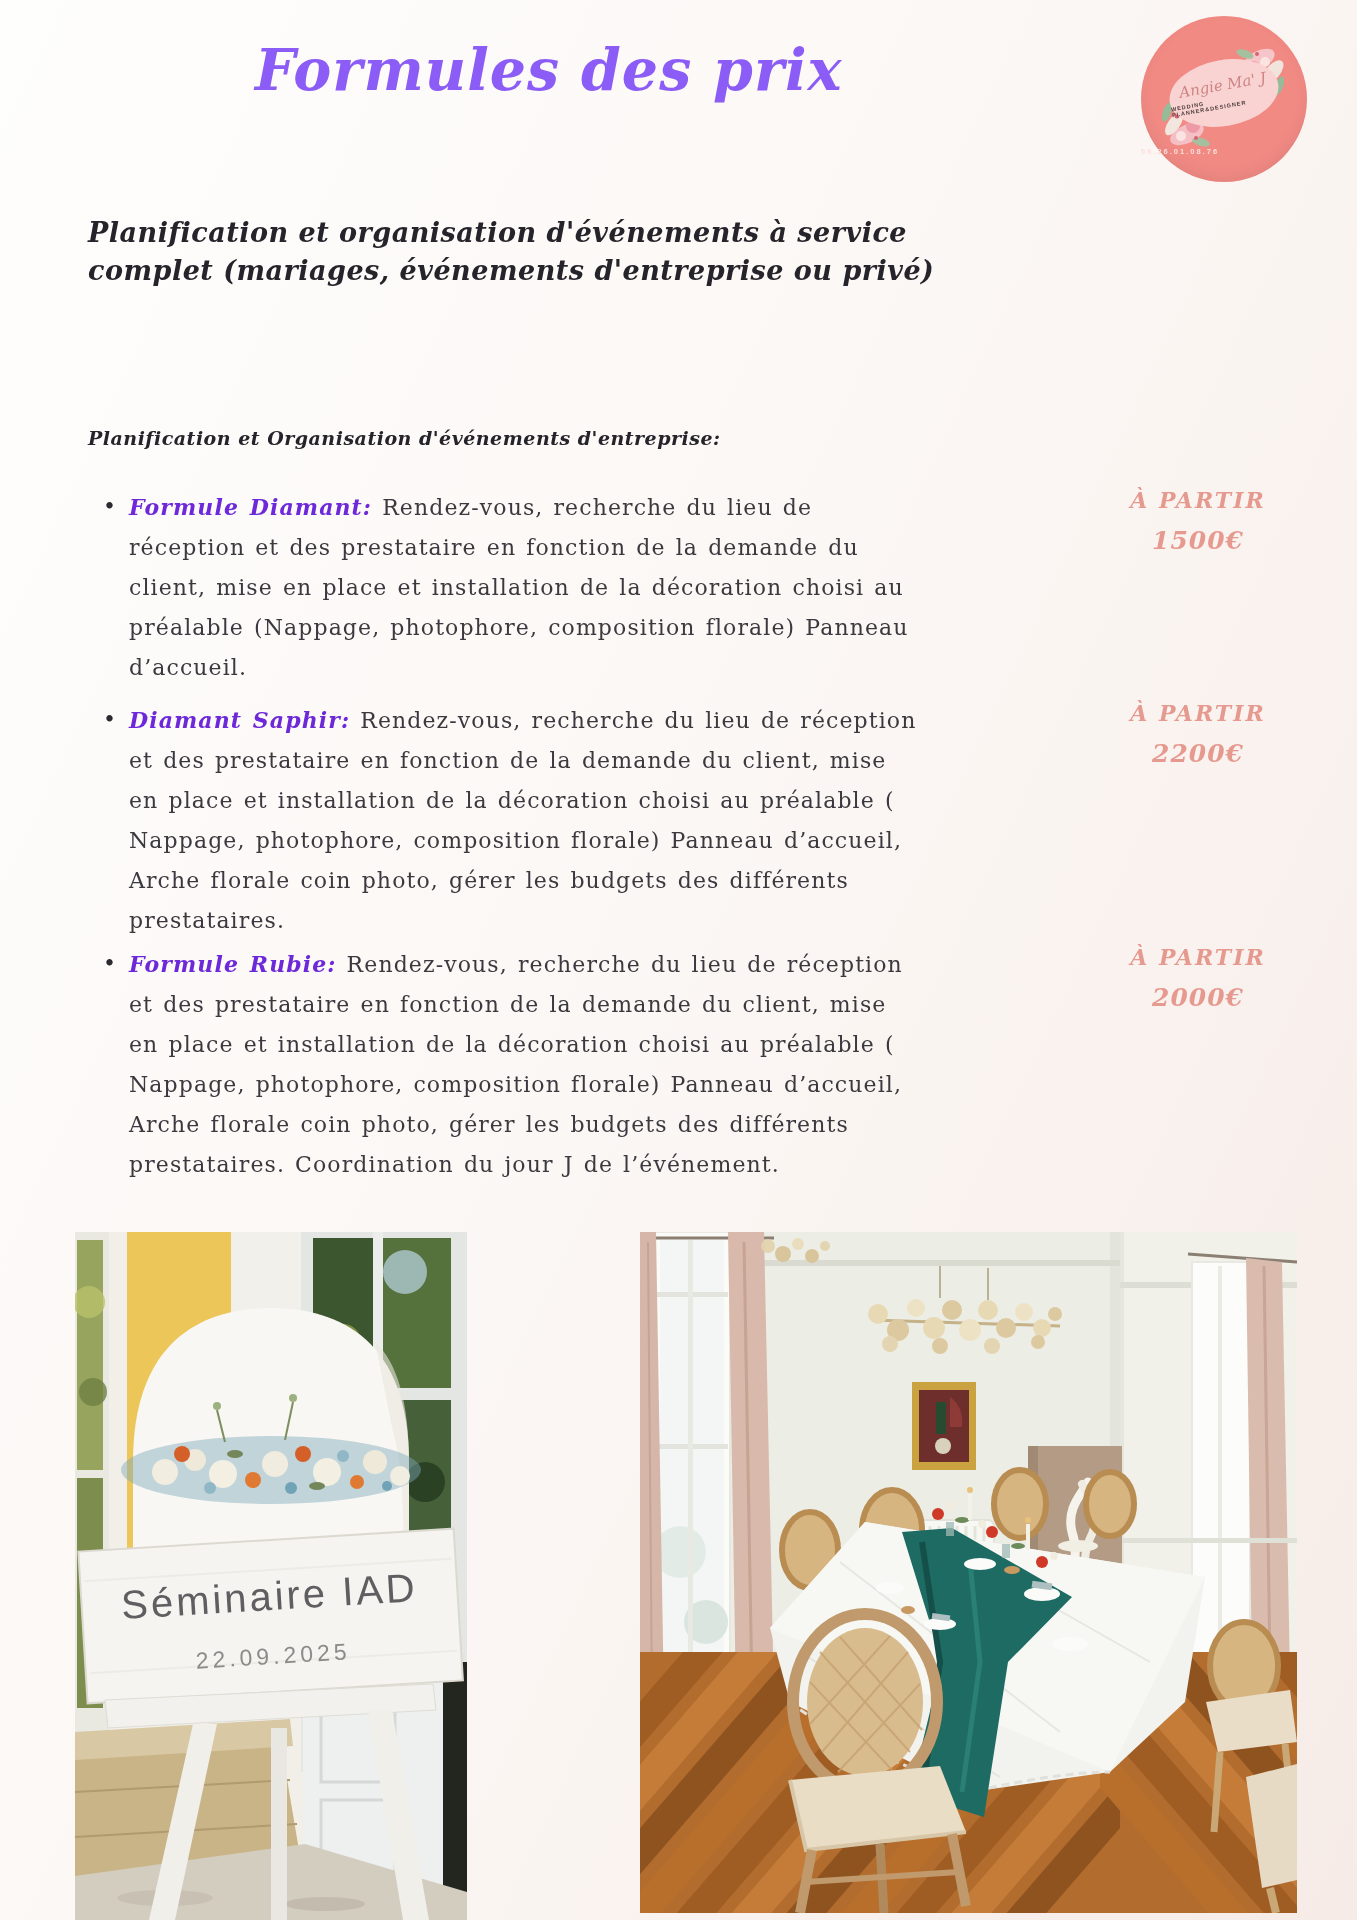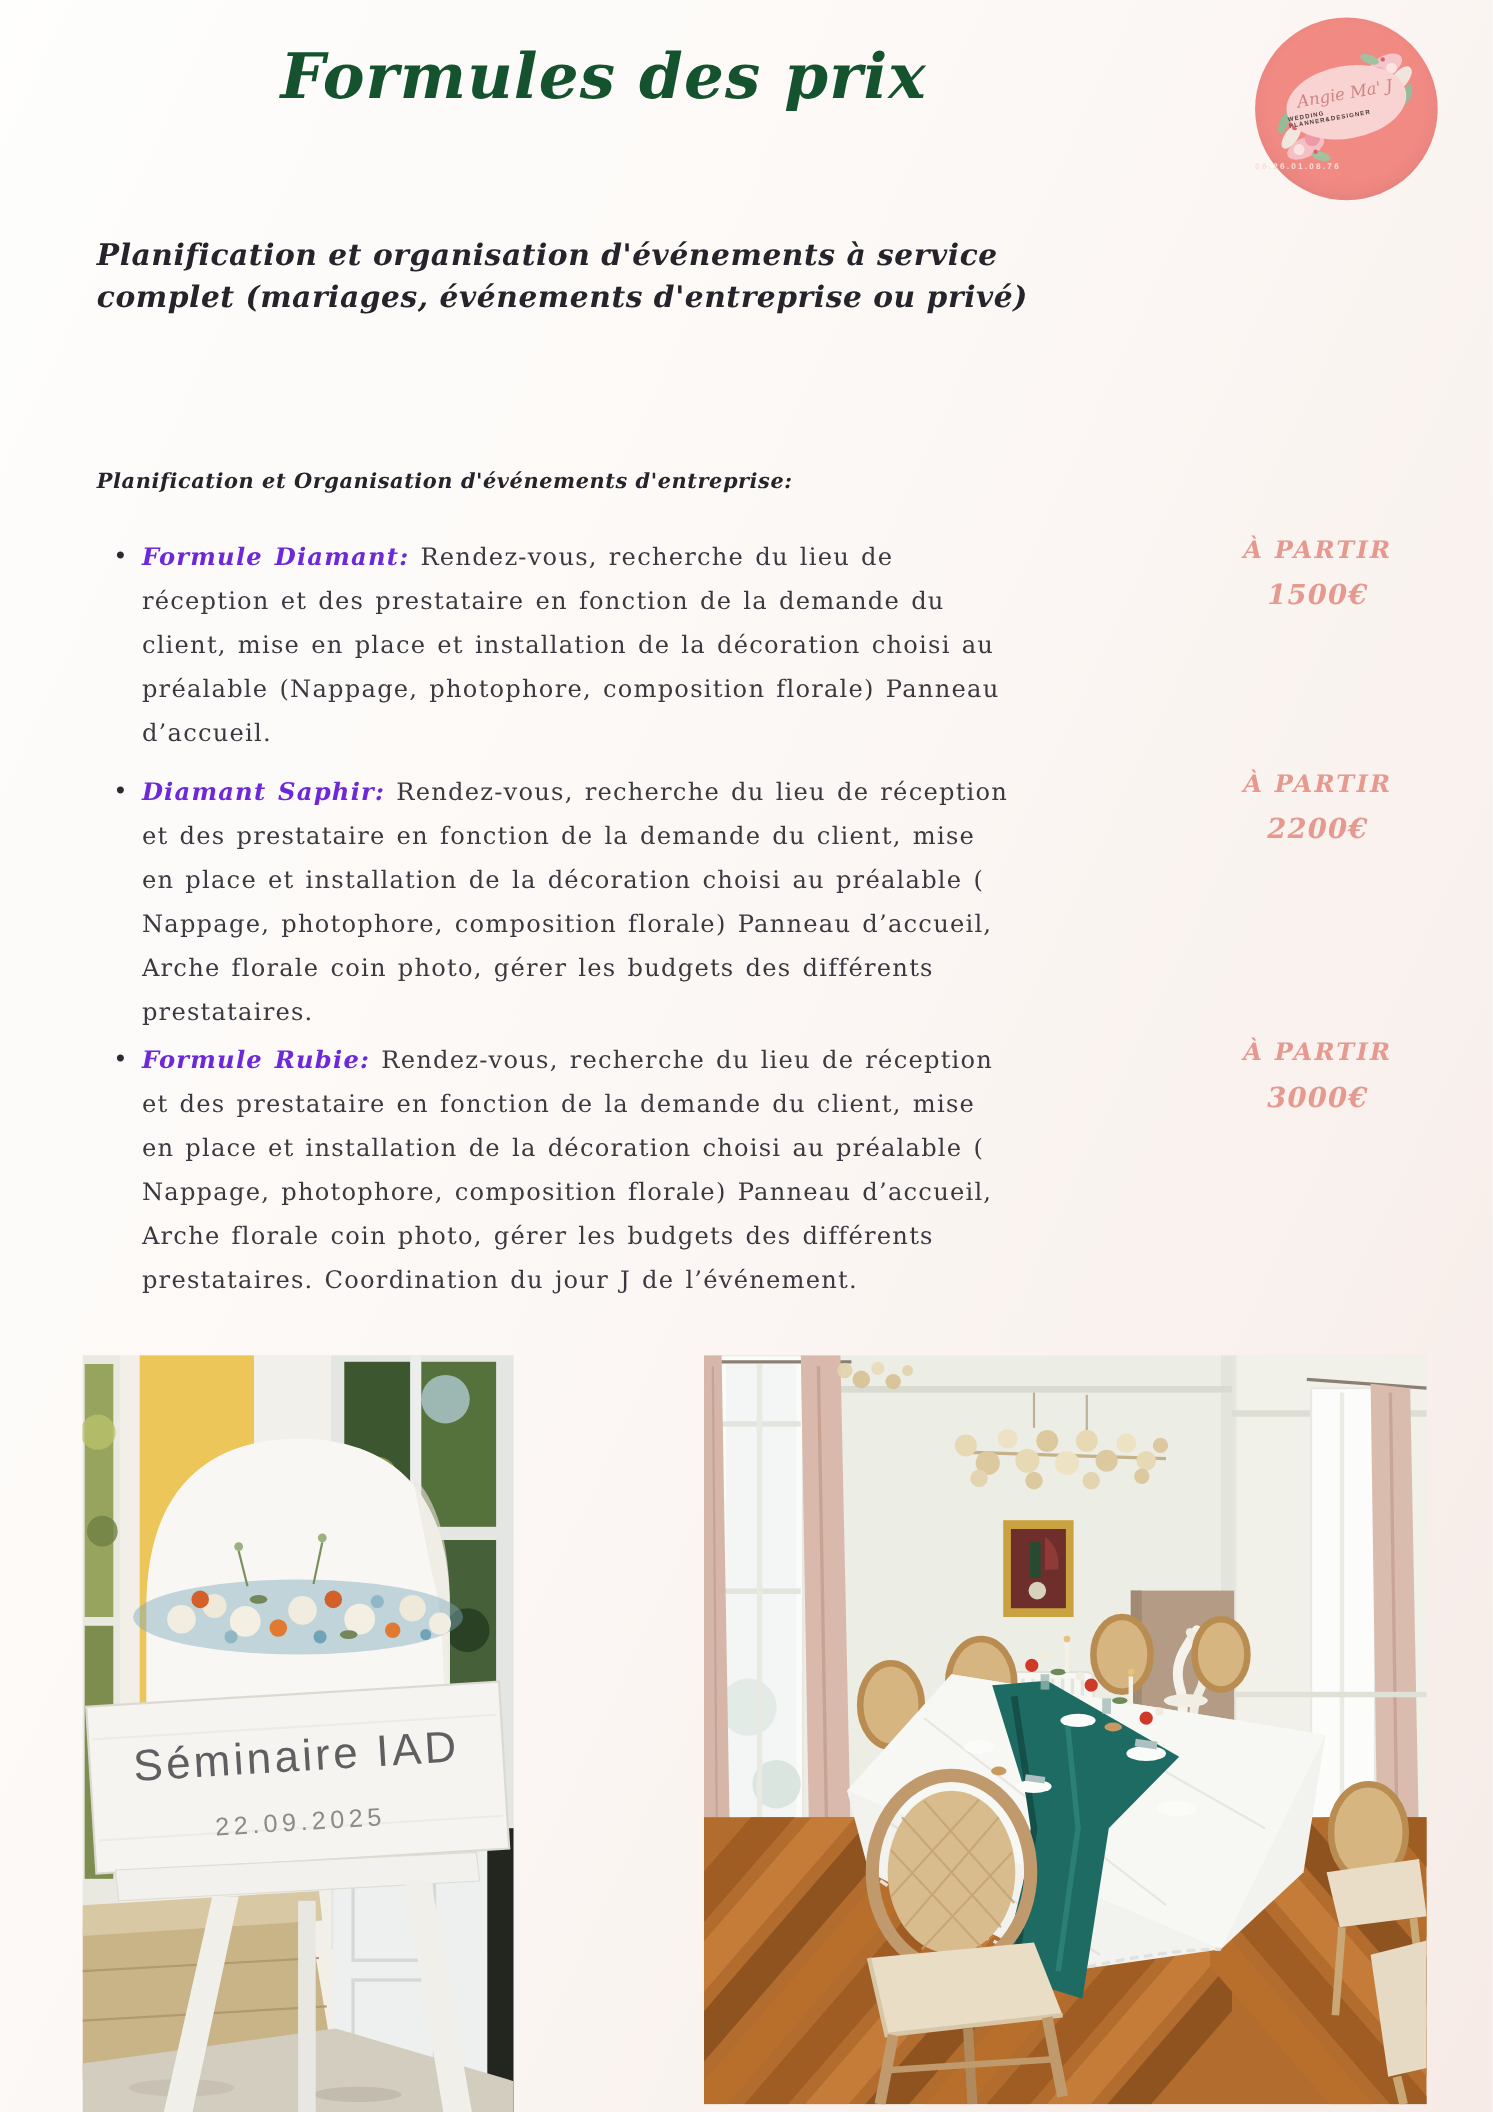--- a/index.html
+++ b/index.html
@@ -4,21 +4,21 @@
 <style>
   html,body{margin:0;padding:0;}
   body{
     width:1357px;height:1920px;position:relative;overflow:hidden;
     background:linear-gradient(115deg,#fefefd 0%,#fbf6f3 55%,#f6ebe7 100%);
     font-family:"DejaVu Serif",serif;color:#3b393f;
   }
   .page-title{
     position:absolute;left:255px;top:36px;margin:0;width:560px;
     font-size:57px;font-weight:700;font-style:italic;letter-spacing:1px;
-    color:#14532d;white-space:nowrap;
+    color:#8b5cf6;white-space:nowrap;
   }
   
   .logo{
     position:absolute;left:1141px;top:16px;width:166px;height:166px;border-radius:50%;
     background:#f28a84;box-shadow:inset 0 -6px 14px rgba(0,0,0,.06);
   }
   .logo-oval{
     position:absolute;left:28px;top:44px;width:110px;height:66px;border-radius:50%;
     background:#f9d2d2;transform:rotate(-10deg);
     display:flex;flex-direction:column;align-items:center;justify-content:center;
@@ -117,21 +117,21 @@
     <div class="price-prefix">À PARTIR</div>
     <div class="price-value">2200€</div>
   </div>
 </div>
 
 <div class="formula-row row-3">
   <span class="bullet-dot">•</span>
   <p class="formula-desc"><span class="formula-name">Formule Rubie:</span> <span>Rendez-vous, recherche du lieu de réception et des prestataire en fonction de la demande du client, mise en place et installation de la décoration choisi au préalable ( Nappage, photophore, composition florale) Panneau d’accueil, Arche florale coin photo, gérer les budgets des différents prestataires. Coordination du jour J de l’événement.</span></p>
   <div class="price-block">
     <div class="price-prefix">À PARTIR</div>
-    <div class="price-value">3000€</div>
+    <div class="price-value">2000€</div>
   </div>
 </div>
 
 <div class="photo-left">
   <svg viewBox="0 0 392 688" preserveAspectRatio="none">
     <rect x="0" y="0" width="392" height="688" fill="#f2efe9"></rect>
 
     <rect x="0" y="0" width="34" height="520" fill="#e9e8e1"></rect>
     <rect x="2" y="8" width="26" height="230" fill="#97a45e"></rect>
     <rect x="2" y="246" width="26" height="230" fill="#7d8d4d"></rect>

